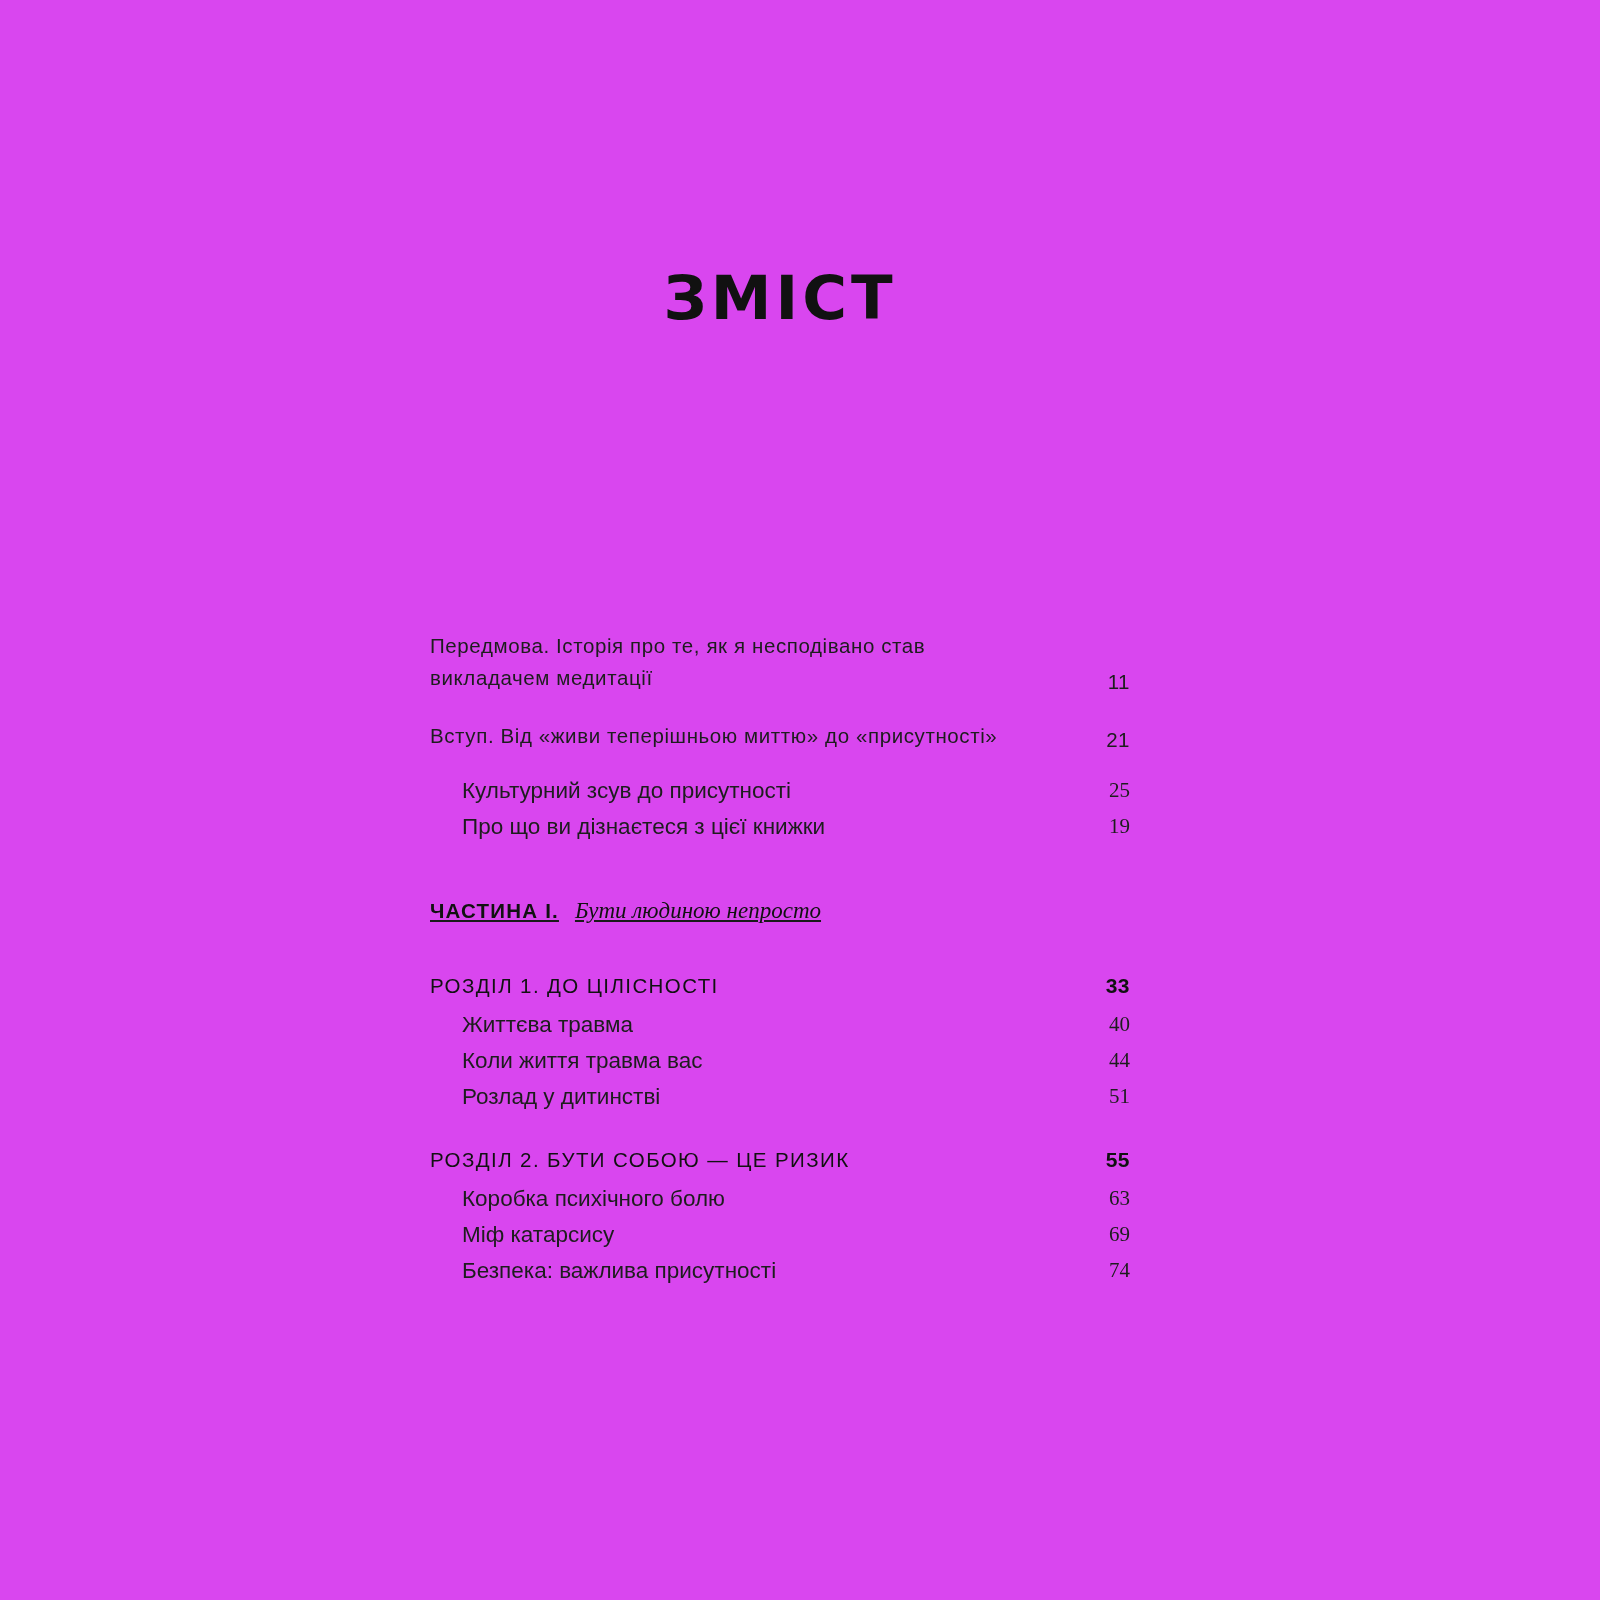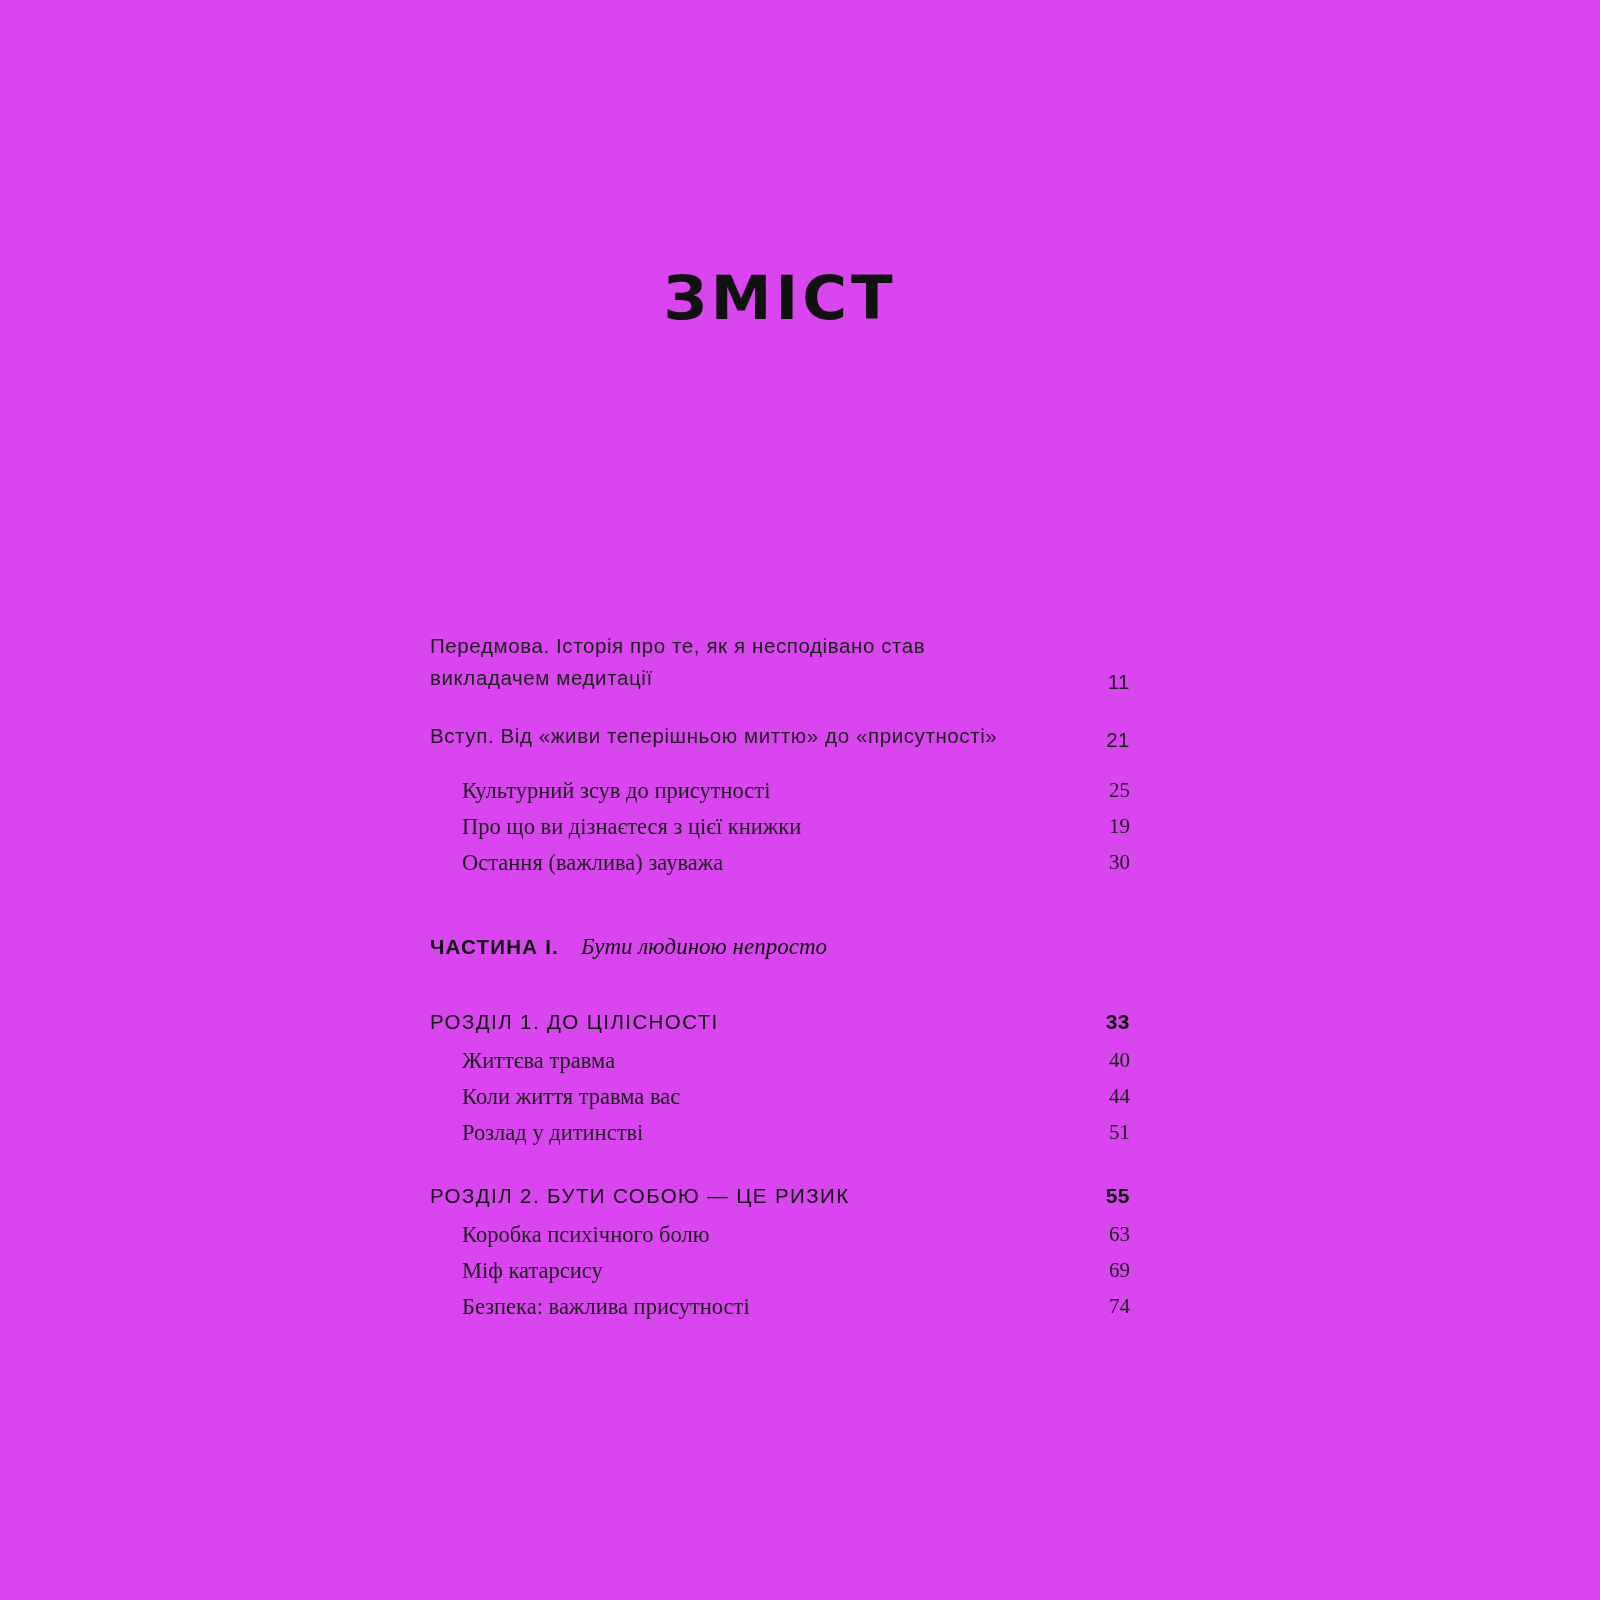--- a/index.html
+++ b/index.html
@@ -87,36 +87,37 @@
     letter-spacing: 0.5px;
     color: #111111;
   }
 
   
   .entry.sub {
     margin-bottom: 10px;
     padding-left: 32px;
   }
   .entry.sub .label {
-    font-family: Liberation Serif, serif;
+    font-family: Liberation Sans, sans-serif;
     font-size: 22.5px;
     color: #1d1d1d;
   }
   .entry.sub .page-num {
     font-family: "Liberation Serif", serif;
     font-size: 21px;
     color: #1d1d1d;
   }
 
   .part-heading {
     margin-top: 58px;
     margin-bottom: 50px;
     display: flex;
     align-items: baseline;
-    gap: 22px;
+    gap: 16px;
+    text-decoration: underline;
   }
   .part-heading .part-label {
     font-family: "Liberation Sans", sans-serif;
     font-weight: 700;
     font-size: 20.5px;
     letter-spacing: 1.2px;
     color: #111111;
     text-transform: uppercase;
   }
   .part-heading .part-title {
@@ -146,24 +147,20 @@
     </div>
 
     <div class="entry sub">
       <div class="label">Культурний зсув до присутності</div>
       <div class="page-num">25</div>
     </div>
     <div class="entry sub">
       <div class="label">Про що ви дізнаєтеся з цієї книжки</div>
       <div class="page-num">19</div>
     </div>
-    <div class="entry sub">
-      <div class="label">Остання (важлива) зауважа</div>
-      <div class="page-num">30</div>
-    </div>
 
     <div class="part-heading">
       <span class="part-label">ЧАСТИНА I.</span>
       <span class="part-title">Бути людиною непросто</span>
     </div>
 
     <div class="entry chapter" style="margin-top:4px;">
       <div class="label">РОЗДІЛ 1. ДО ЦІЛІСНОСТІ</div>
       <div class="page-num">33</div>
     </div>

